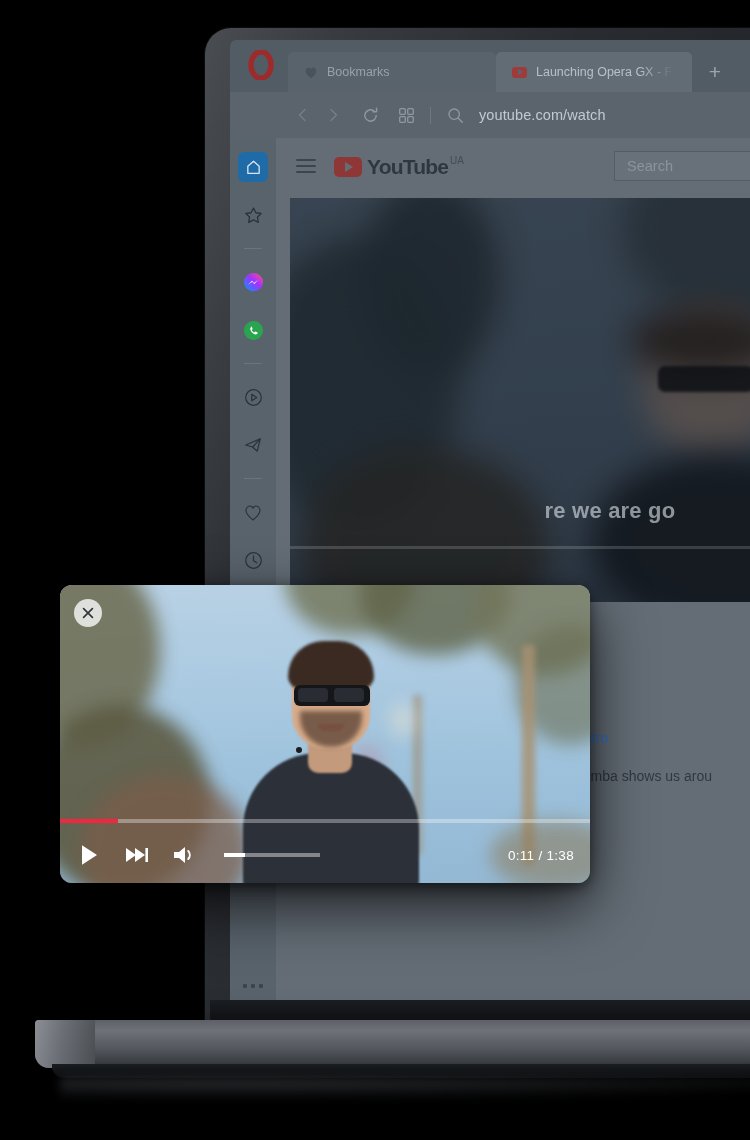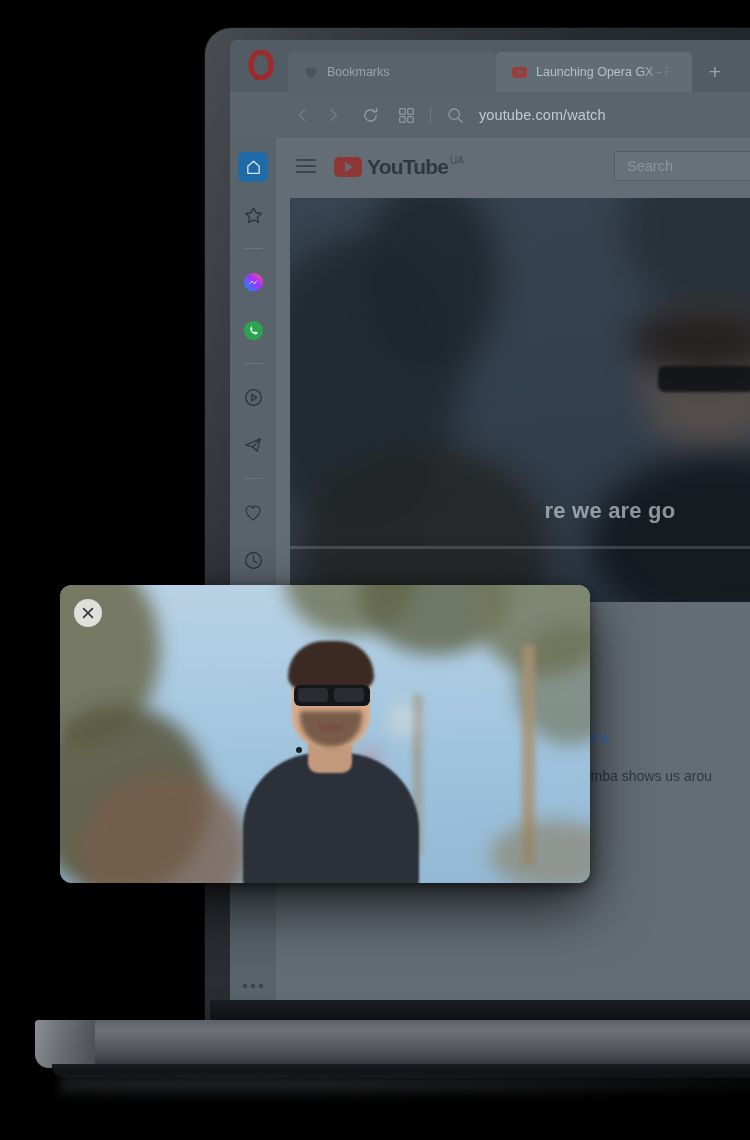--- a/index.html
+++ b/index.html
@@ -682,15 +682,44 @@
         <div class="fp-mic"></div>
       </div>
     </div>
 
     <div class="fp-close">
       <svg width="12" height="12" viewBox="0 0 12 12">
         <path d="M1.6 1.6 L10.4 10.4 M10.4 1.6 L1.6 10.4" stroke="currentColor" stroke-width="1.7" stroke-linecap="round"></path>
       </svg>
     </div>
 
+    <div class="fp-controls">
+      <div class="fp-bar">
+        <div class="fp-bar-fill" id="seekfill" style="width: 11%;"></div>
+      </div>
+      <div class="fp-row">
+        <div class="ctrl">
+          <svg width="26" height="26" viewBox="0 0 26 26">
+            <path d="M6 3.2 L21 13 L6 22.8 Z" fill="#fff"></path>
+          </svg>
+        </div>
+        <div class="ctrl">
+          <svg width="26" height="20" viewBox="0 0 26 20">
+            <path d="M2 3 L12 10 L2 17 Z" fill="#fff"></path>
+            <path d="M11 3 L21 10 L11 17 Z" fill="#fff"></path>
+            <rect x="21.4" y="3" width="2.6" height="14" fill="#fff"></rect>
+          </svg>
+        </div>
+        <div class="ctrl">
+          <svg width="26" height="22" viewBox="0 0 26 22">
+            <path d="M2 8 L7 8 L13 3 L13 19 L7 14 L2 14 Z" fill="#fff"></path>
+            <path d="M16.2 7 A5.6 5.6 0 0 1 16.2 15" fill="none" stroke="#fff" stroke-width="1.9" stroke-linecap="round"></path>
+          </svg>
+        </div>
+        <div class="vol-track">
+          <div class="vol-fill" id="volfill" style="width: 22%;"></div>
+        </div>
+        <div class="fp-time">0:11 / 1:38</div>
+      </div>
+    </div>
   </div>
 
 </div>
 
 </body></html>

